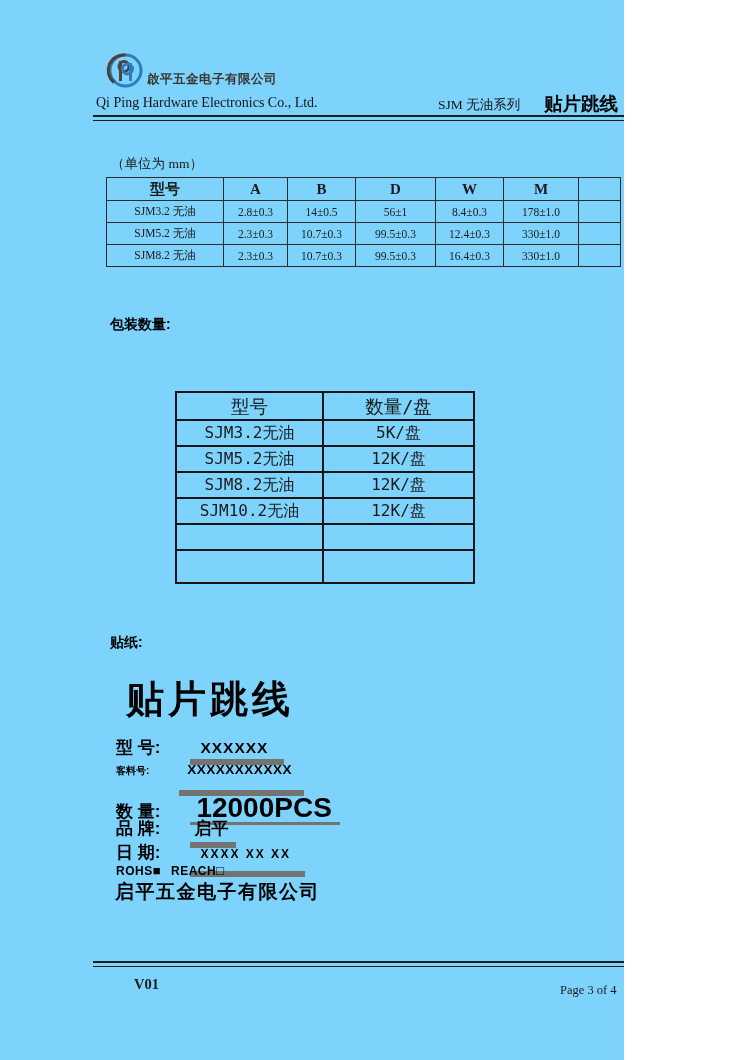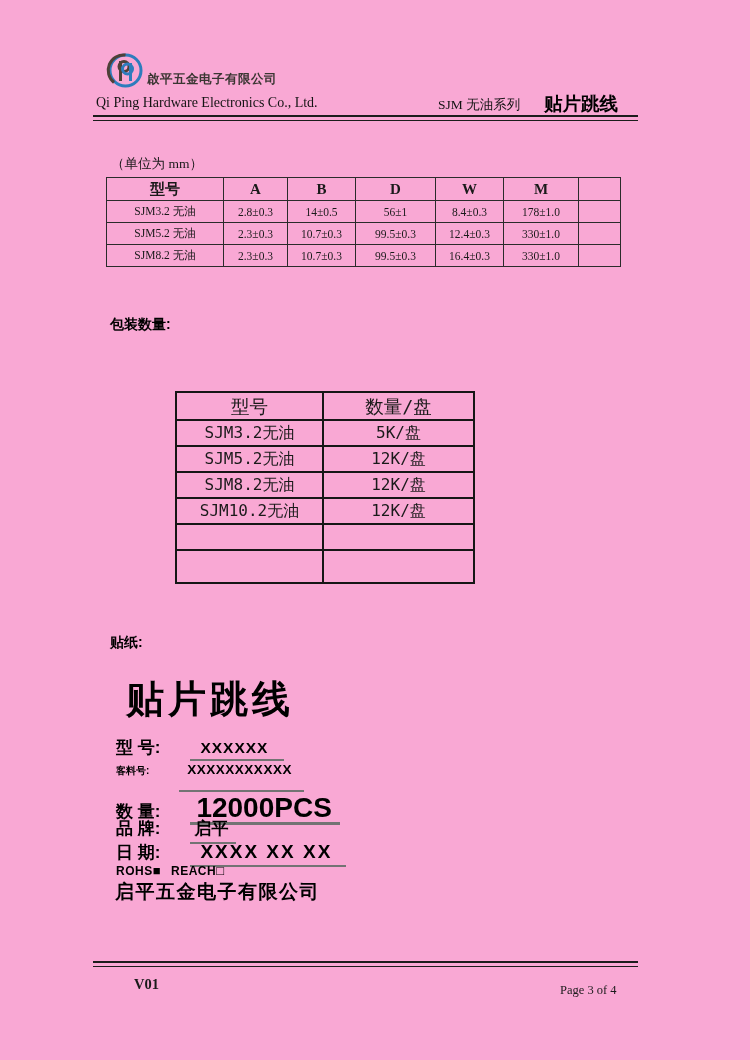--- a/index.html
+++ b/index.html
@@ -1,17 +1,17 @@
 <!DOCTYPE html>
 <html><head>
 <meta charset="utf-8">
 <style>
   html,body { margin:0; padding:0; background:#ffffff; }
   .page {
-    position:relative; width:750px; height:1060px; background:#f9a8d4;
+    position:relative; width:624px; height:1060px; background:#7dd3fc;
     font-family:"Liberation Serif", serif; color:#1a1a1a; overflow:hidden;
   }
 
   
   .logo-svg { position:absolute; left:105px; top:51px; width:41px; height:41px; }
   .cn-name { position:absolute; left:147px; top:71px; font-family:"Liberation Sans",sans-serif;
              font-weight:bold; font-size:12.5px; color:#3b3633; letter-spacing:0.5px; }
   .en-name { position:absolute; left:96px; top:95px; font-size:14px; color:#141414; }
   .series  { position:absolute; left:438px; top:96px; font-size:13.5px; color:#141414; }
   .product { position:absolute; left:544px; top:91px; font-size:18.5px; font-weight:bold; color:#000; }
@@ -39,31 +39,31 @@
   .t2 tbody tr:last-child td { height:31px; }
 
   
   .sticker-title { position:absolute; left:110px; top:634px; font-family:"Liberation Sans",sans-serif;
                    font-weight:bold; font-size:14px; color:#000; }
   .label-title { position:absolute; left:126px; top:674px; font-size:38px; font-weight:bold;
                  letter-spacing:4px; color:#000; }
   .frow { position:absolute; left:116px; display:flex; align-items:baseline; white-space:nowrap;
           font-family:"Liberation Sans",sans-serif; color:#000;gap:23px; }
   .frow .lbl { font-weight:bold; margin-right:7px; }
-  .frow .val { font-weight:bold; border-bottom:2px solid #737373; }
+  .frow .val { font-weight:bold; border-bottom:6px solid #737373; }
   .f-model { top:736px; }  .f-model .lbl { font-size:17px; }
   .f-model .val { font-size:15.5px; padding:0 16px 2px 10px; letter-spacing:1px; }
   .f-cust  { top:762px; }  .f-cust .lbl { font-size:10px; }
   .f-cust .val { font-size:13.5px; padding:0 12px 13px 8px; letter-spacing:0.5px; }
   .f-qty   { top:781px; }  .f-qty .lbl { font-size:17px; }
   .f-qty .val { font-size:28px; line-height:1.05; padding:12px 8px 0 6px; border-bottom-width:3px; }
   .f-brand { top:817px; }  .f-brand .lbl { font-size:17px; }
   .f-brand .val { font-size:17px; padding:0 8px 2px 4px; }
   .f-date  { top:841px; }  .f-date .lbl { font-size:17px; }
-  .f-date .val { font-size:19px; padding:0 14px 2px 10px; letter-spacing:2px; }
+  .f-date .val { font-size:12px; padding:0 14px 10px 10px; letter-spacing:2px; }
   .compliance { position:absolute; left:116px; top:863px; font-family:"Liberation Sans",sans-serif;
                 font-weight:bold; font-size:12px; color:#000; letter-spacing:0.5px; }
   .compliance .box { font-size:13px; }
   .compliance .gap { display:inline-block; width:10px; }
   .sticker-company { position:absolute; left:115px; top:879px; font-family:"Liberation Sans",sans-serif;
                      font-weight:bold; font-size:19px; letter-spacing:1.5px; color:#000; }
 
   
   .version { position:absolute; left:134px; top:976px; font-weight:bold; font-size:14.5px; }
   .page-num { position:absolute; left:560px; top:983px; font-size:12.5px; }

